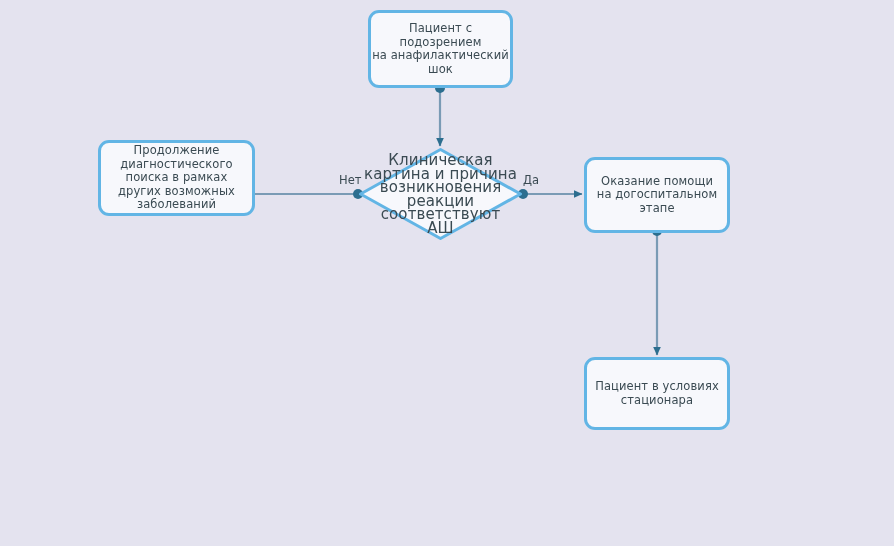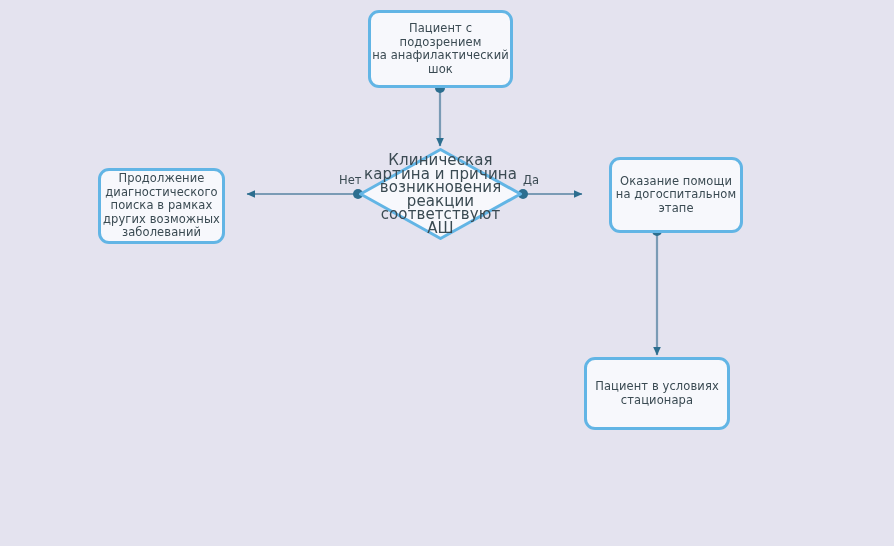--- a/index.html
+++ b/index.html
@@ -107,27 +107,27 @@
     <svg class="decision-shape" xmlns="http://www.w3.org/2000/svg" width="165" height="94" viewBox="0 0 165 94">
       <polygon fill="#f7f8fc" stroke="#62b5e5" stroke-width="3" stroke-linejoin="round" points="82.5,2.5 162.5,47 82.5,91.5 2.5,47"></polygon>
     </svg>
     <div class="decision-label">Клиническая
 картина и причина
 возникновения реакции
 соответствуют
 АШ</div>
   </div>
 
-  <div class="node" style="left: 98px; top: 168px; width: 127px; height: 76px;">Продолжение
+  <div class="node" style="left: 98px; top: 140px; width: 157px; height: 76px;">Продолжение
 диагностического
 поиска в рамках
 других возможных
 заболеваний</div>
 
-  <div class="node" style="left: 584px; top: 157px; width: 134px; height: 76px; margin-left: 25px;">Оказание помощи
+  <div class="node" style="left: 584px; top: 157px; width: 146px; height: 76px;">Оказание помощи
 на догоспитальном
 этапе</div>
 
   <div class="node" style="left: 584px; top: 357px; width: 146px; height: 73px;">Пациент в условиях
 стационара</div>
 
   <div class="edge-label" style="left: 339px; top: 174px;">Нет</div>
 
   <div class="edge-label" style="left: 523px; top: 174px; text-align: right;">Да</div>
 

